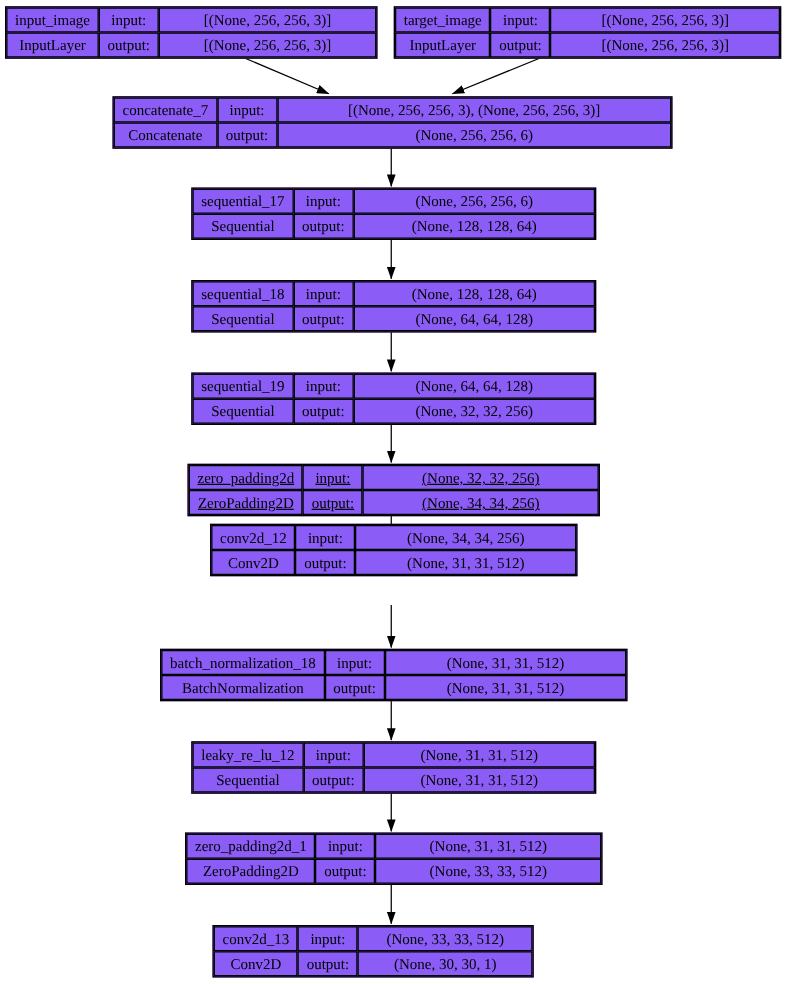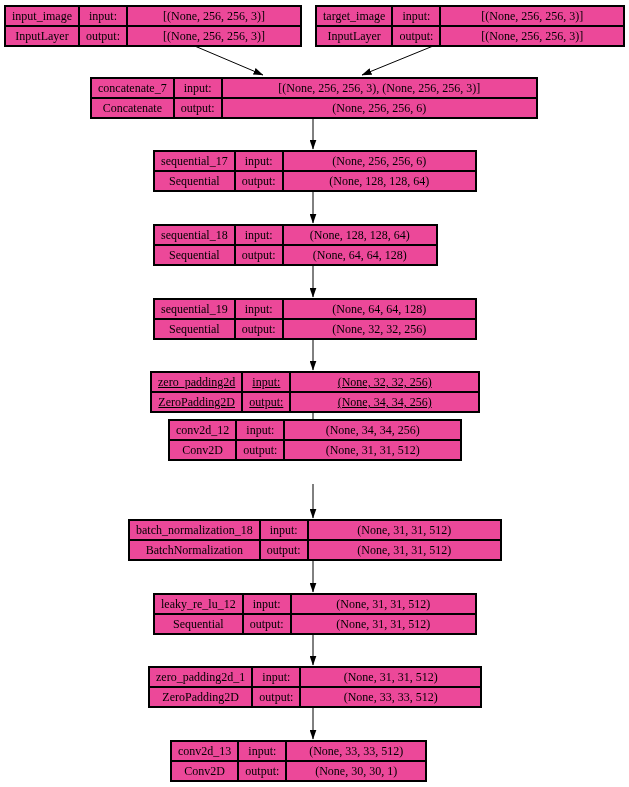--- a/index.html
+++ b/index.html
@@ -15,21 +15,21 @@
     position: absolute;
     left: 0; top: 0;
     width: 629px; height: 787px;
     pointer-events: none;
   }
   .node { position: absolute; }
   .node table {
     border-collapse: separate;
     border-spacing: 0;
     width: 100%;
-    background: #ec4899;
+    background: #8b5cf6;
     border: 1px solid #000000;
   }
   .node td {
     border: 1px solid #000000;
     font-size: 12px;
     line-height: 14px;
     padding: 1px 6px;
     text-align: center;
     vertical-align: middle;
     white-space: nowrap;
@@ -124,21 +124,21 @@
       </tr>
       <tr>
         <td class="col-name">Sequential</td>
         <td class="col-lbl">output:</td>
         <td class="col-shape">(None, 128, 128, 64)</td>
       </tr>
     </tbody>
       </table>
   </div>
 
-  <div class="node" style="left:153px; top:224px; width:285px;">
+  <div class="node" style="left:153px; top:224px; width:324px;">
     <table>
       <tbody>
           <tr>
         <td class="col-name">sequential_18</td>
         <td class="col-lbl">input:</td>
         <td class="col-shape">(None, 128, 128, 64)</td>
       </tr>
       <tr>
         <td class="col-name">Sequential</td>
         <td class="col-lbl">output:</td>

